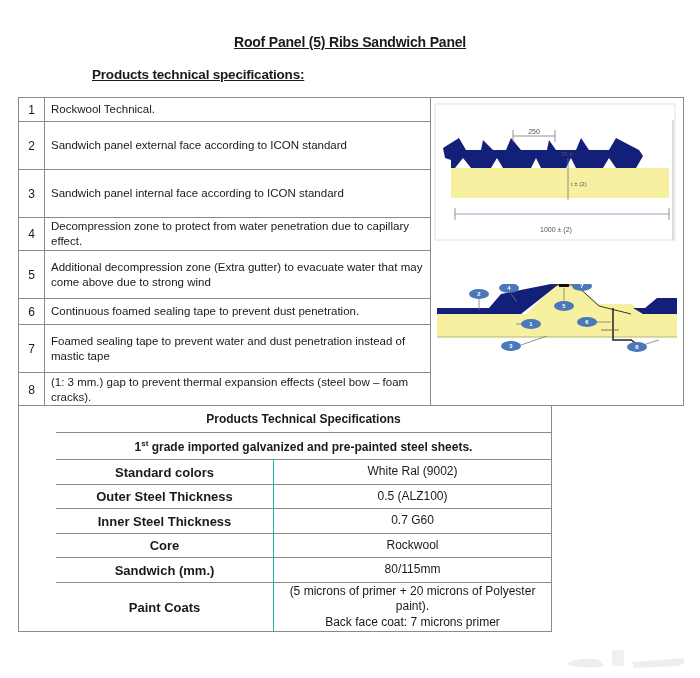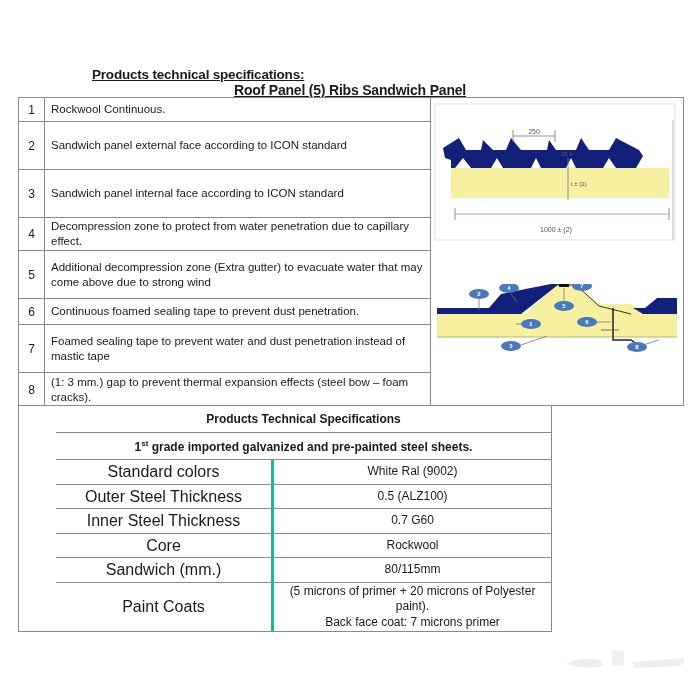--- a/index.html
+++ b/index.html
@@ -1,19 +1,19 @@
 <!DOCTYPE html>
 <html><head>
 <meta charset="utf-8">
 <style>
   html, body { margin: 0; padding: 0; background: #ffffff; }
   body { width: 700px; height: 678px; position: relative; overflow: hidden;
          font-family: "Liberation Sans", "DejaVu Sans", sans-serif; color: #1a1a1a; }
   .title { position: absolute; left: 0; width: 700px; top: 34px; text-align: center;
-           font-size: 14px; font-weight: bold; text-decoration: underline; letter-spacing: -0.2px; margin-top: 48px; }
+           font-size: 14px; font-weight: bold; text-decoration: underline; letter-spacing: -0.2px; }
   .subtitle { position: absolute; left: 92px; top: 67px; font-size: 13.5px; font-weight: bold;
               text-decoration: underline; letter-spacing: -0.2px; }
 
   
   .upper { position: absolute; left: 18px; top: 97px; width: 666px; height: 309px;
            border: 1px solid #8a8a8a; box-sizing: border-box; }
   .upper .list { position: absolute; left: 0; top: 0; width: 411px; height: 100%; }
   .upper .row { position: absolute; left: 0; width: 411px; border-bottom: 1px solid #8a8a8a;
                 box-sizing: border-box; display: flex; }
   .upper .row:last-child { border-bottom: none; }
@@ -22,38 +22,38 @@
   .upper .desc { flex: 1; padding: 0 6px; display: flex; align-items: center; font-size: 11.5px;
                  line-height: 15px; }
   .upper .imgcol { position: absolute; left: 411px; top: 0; width: 253px; height: 100%;
                    border-left: 1px solid #8a8a8a; box-sizing: border-box; }
 
   
   .lower { position: absolute; left: 18px; top: 405px; width: 534px;
            border: 1px solid #8a8a8a; box-sizing: border-box; border-top: none; padding-left: 37px; }
   .lrow { display: flex; border-top: 1px solid #8a8a8a; box-sizing: border-box; }
   .lrow.full { justify-content: center; align-items: center; font-weight: bold; font-size: 12px; }
-  .lrow .k { width: 218px; border-right: 3px solid #14b8a6; display: flex; align-items: center;
-             justify-content: center; font-weight: normal; font-size: 16px; box-sizing: border-box; }
+  .lrow .k { width: 218px; border-right: 1px solid #14b8a6; display: flex; align-items: center;
+             justify-content: center; font-weight: bold; font-size: 13px; box-sizing: border-box; }
   .lrow .v { flex: 1; display: flex; align-items: center; justify-content: center;
              font-size: 12px; text-align: center; line-height: 15.5px; }
   sup { font-size: 8px; margin-top: 44px; }
   .watermark { position: absolute; left: 560px; top: 648px; width: 130px; height: 24px; opacity: 0.35; }
 </style>
 </head>
 <body>
 
 <div class="title">Roof Panel (5) Ribs Sandwich Panel</div>
 <div class="subtitle">Products technical specifications:</div>
 
 <div class="upper">
   <div class="list">
     <div class="row" style="top:0;height:24px">
       <div class="num">1</div>
-      <div class="desc">Rockwool Continuous.</div>
+      <div class="desc">Rockwool Technical.</div>
     </div>
     <div class="row" style="top:24px;height:48px">
       <div class="num">2</div>
       <div class="desc">Sandwich panel external face according to ICON standard</div>
     </div>
     <div class="row" style="top:72px;height:48px">
       <div class="num">3</div>
       <div class="desc">Sandwich panel internal face according to ICON standard</div>
     </div>
     <div class="row" style="top:120px;height:33px">

